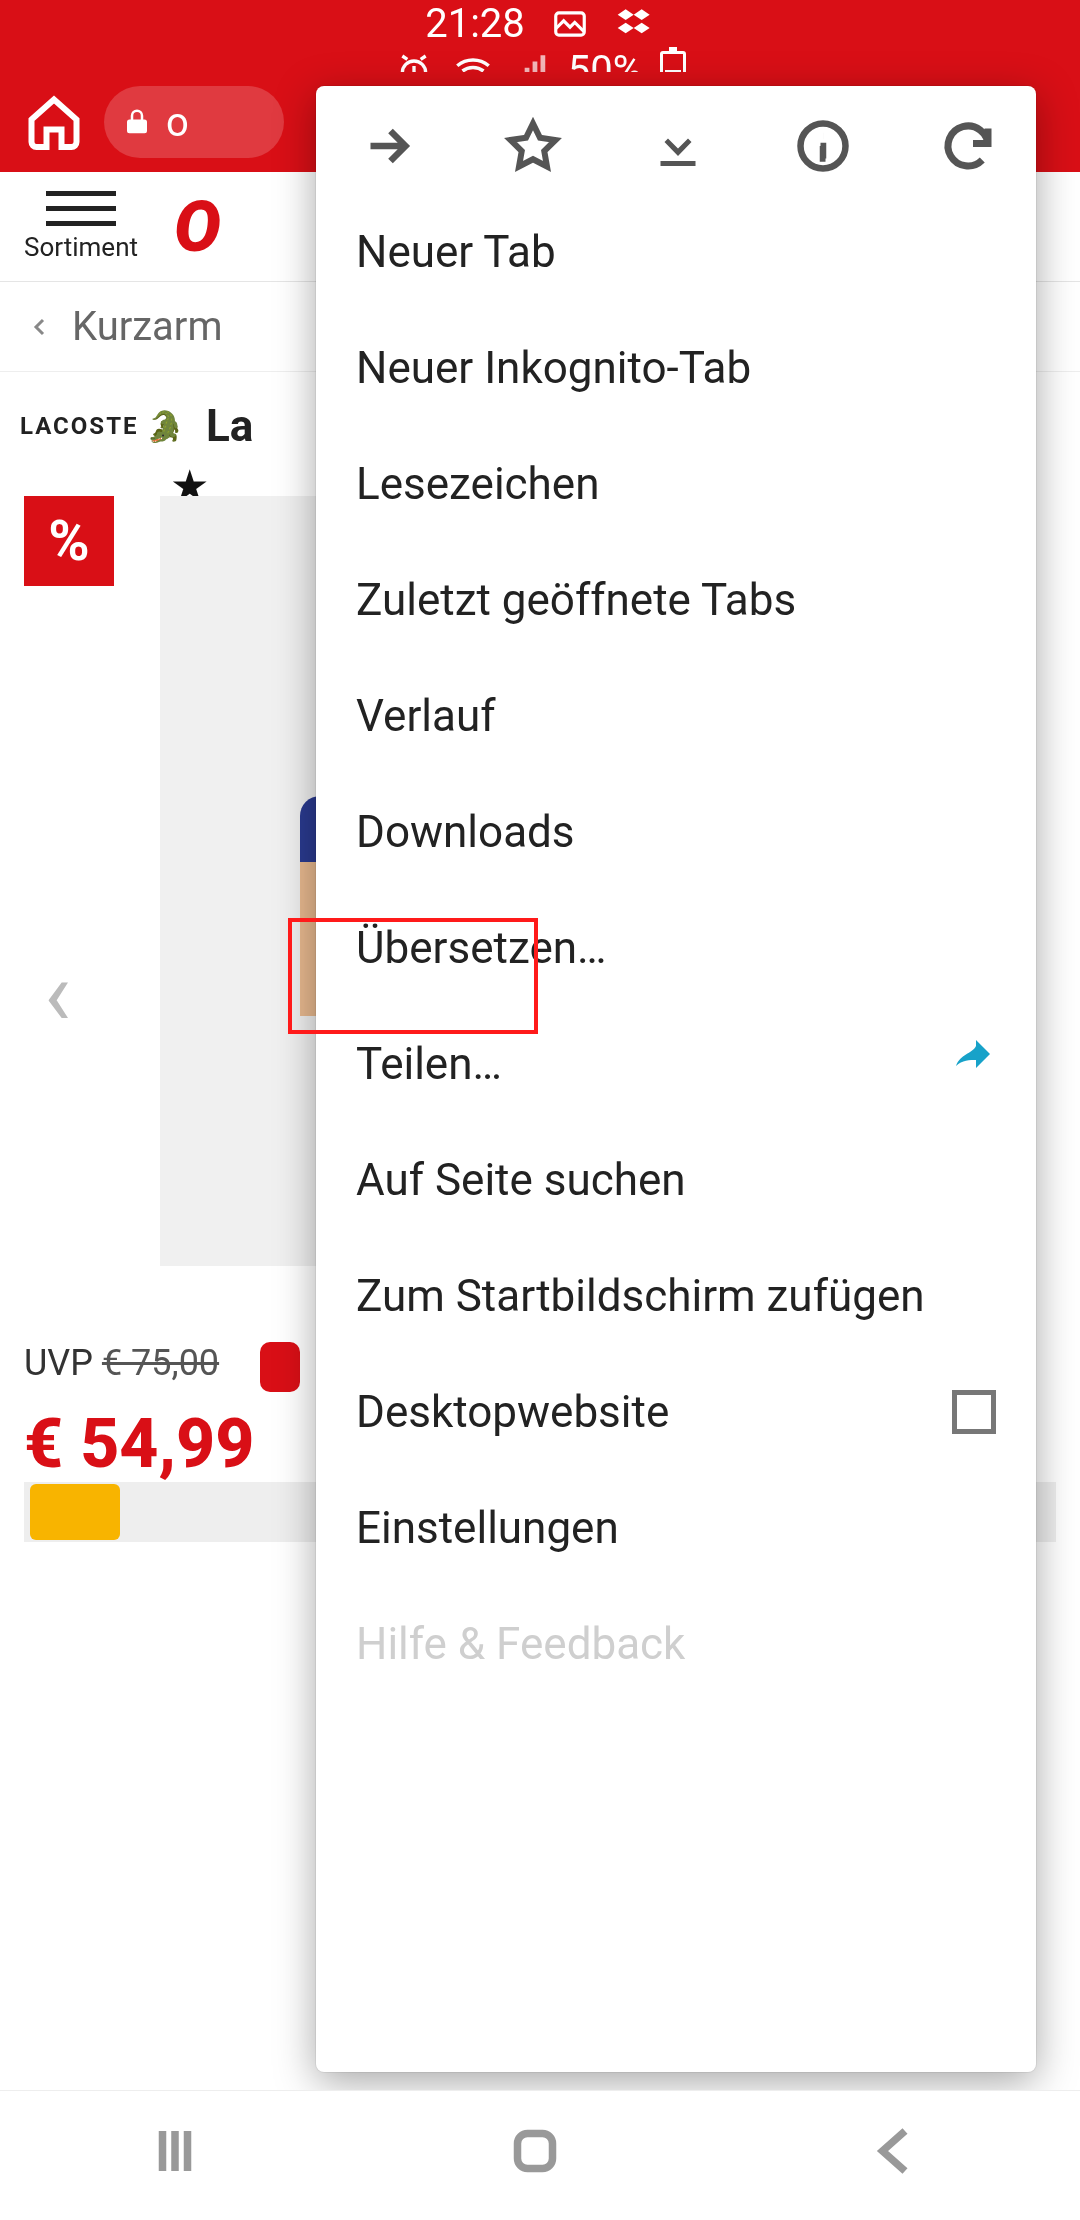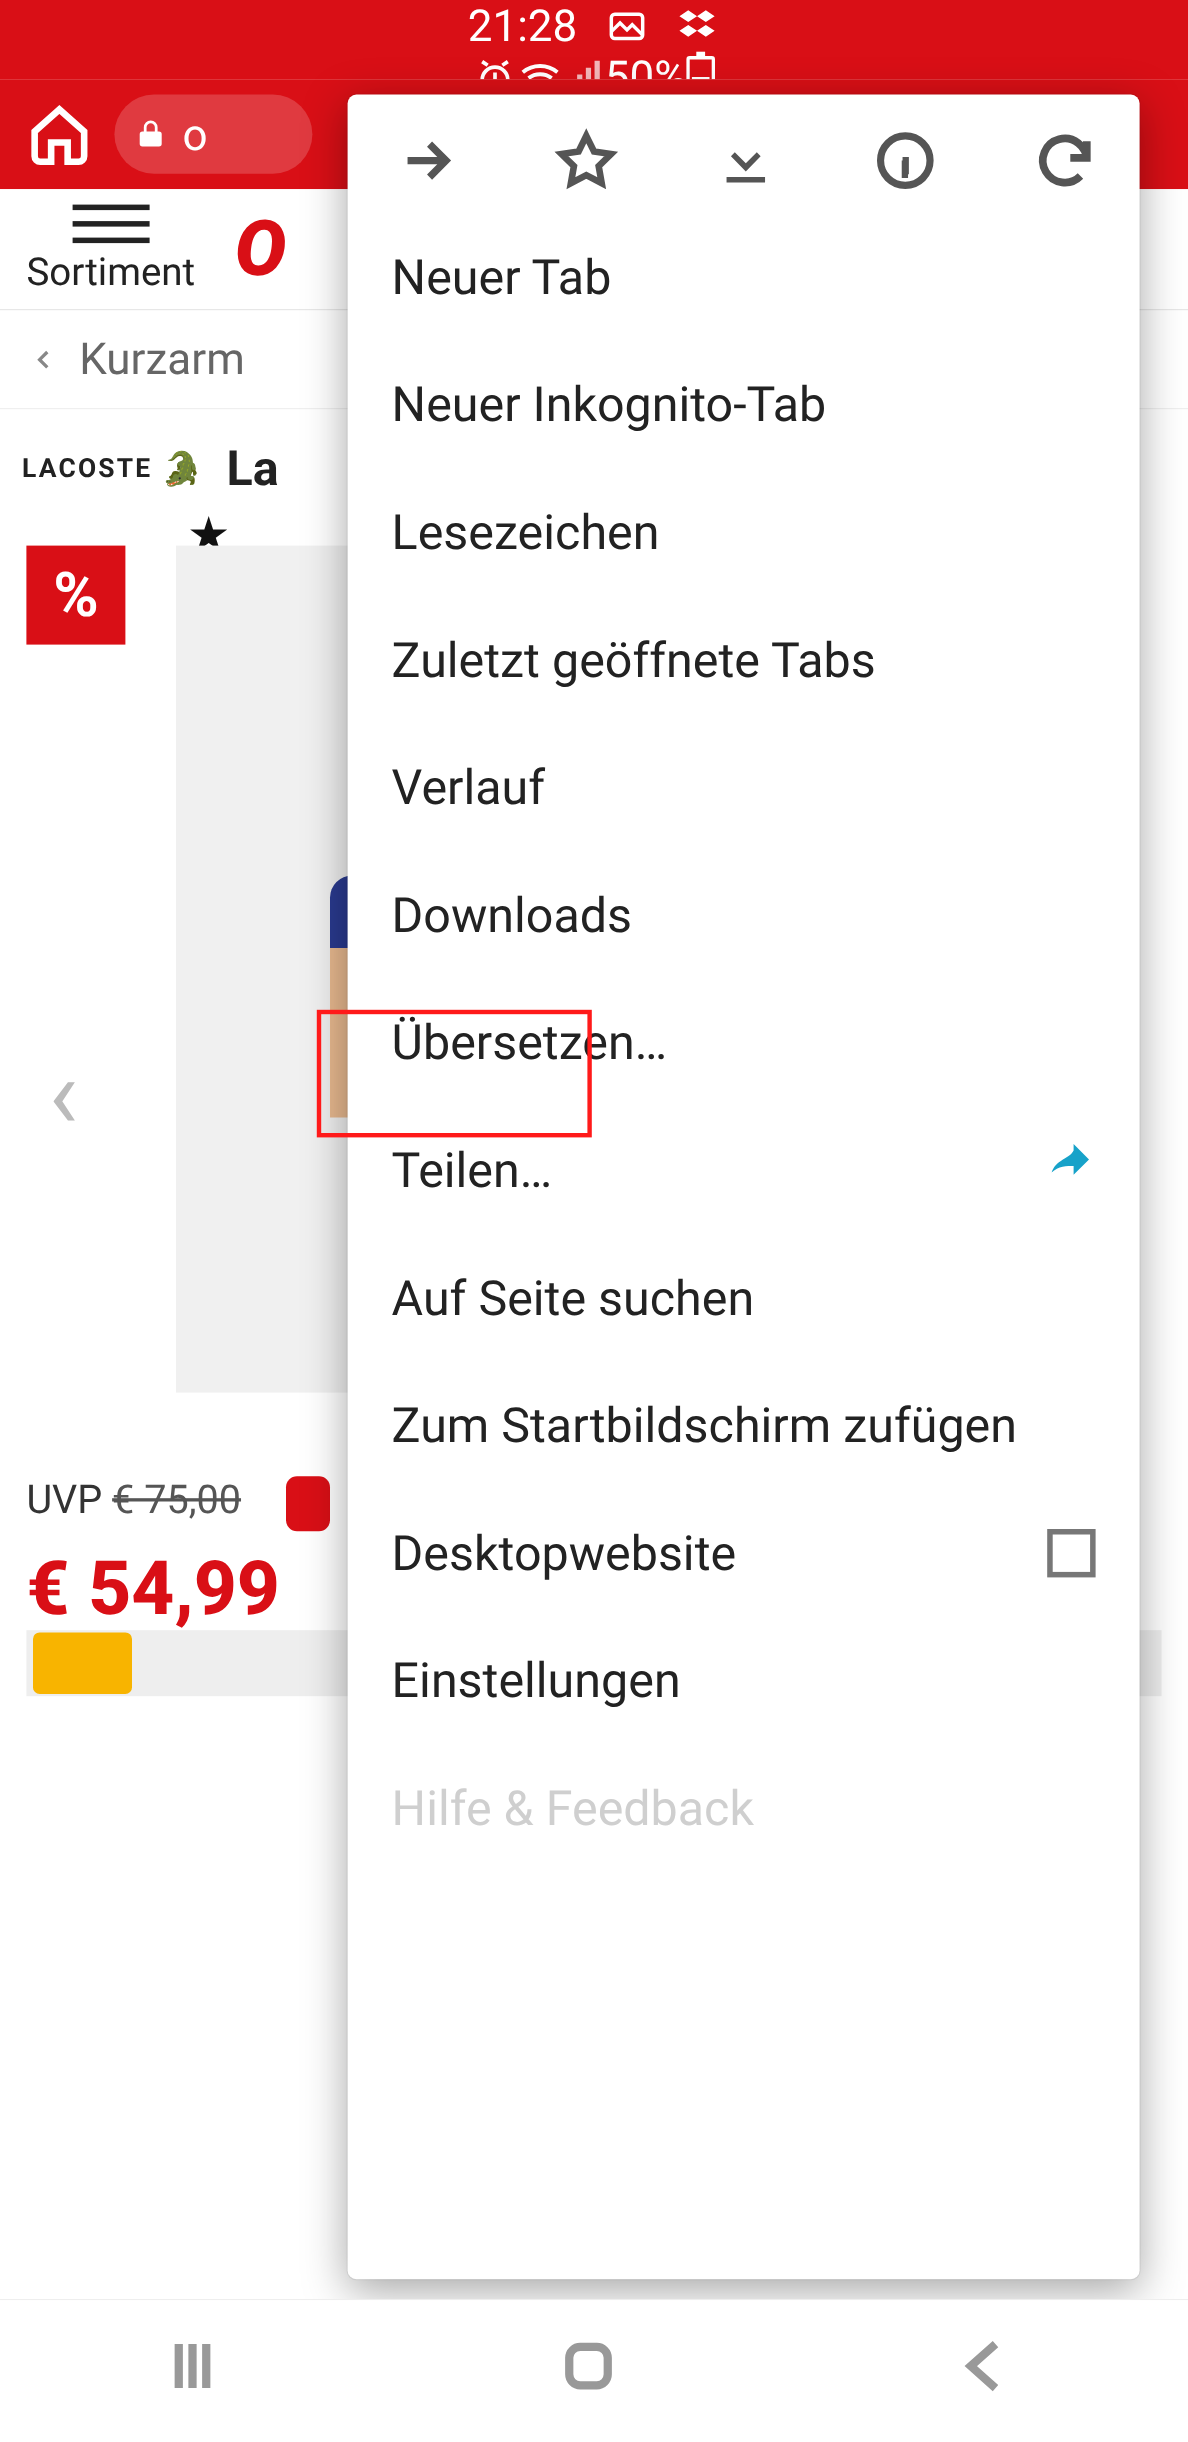--- a/index.html
+++ b/index.html
@@ -1,33 +1,33 @@
 <!DOCTYPE html>
 <html><head>
 <meta charset="utf-8">
 <style>
   * { box-sizing: border-box; margin: 0; padding: 0; }
   html, body { width: 1080px; height: 2220px; overflow: hidden; font-family: Roboto, Arial, sans-serif; background: #fff; }
   .status-bar { position: absolute; top: 0; left: 0; right: 0; height: 72px; background: #d90f16; color: #fff; display: flex; align-items: center; justify-content: space-between; padding: 0 40px; font-size: 40px; flex-direction: column; }
   .status-left { display: flex; align-items: center; gap: 26px; }
-  .status-right { display: flex; align-items: center; }
+  .status-right { display: flex; align-items: center; gap: 18px; }
   .battery { width: 26px; height: 40px; border: 3px solid #fff; border-radius: 3px; position: relative; }
   .battery::before { content:''; position:absolute; top:-7px; left:6px; width:8px; height:4px; background:#fff; }
   .battery .fill { position:absolute; bottom:2px; left:2px; right:2px; height:45%; background:#fff; }
 
   .browser-bar { position:absolute; top:72px; left:0; right:0; height:100px; background:#d90f16; display:flex; align-items:center; padding:0 24px; gap:20px; }
   .home-btn { width:60px; height:60px; color:#fff; }
   .url-pill { flex:0 0 auto; background: rgba(255,255,255,.18); border-radius: 50px; height:72px; display:flex; align-items:center; padding:0 28px 0 18px; color:#fff; font-size:40px; gap:14px; width:180px; overflow:hidden;}
   .lock { width:30px; height:30px; }
 
   .page { position:absolute; top:172px; left:0; right:0; bottom:130px; background:#fff; overflow:hidden; }
   .shop-header { display:flex; align-items:center; height:110px; padding-left:24px; border-bottom:1px solid #e5e5e5; }
   .hamburger { display:flex; flex-direction:column; gap:10px; width:70px; }
   .hamburger span { height:5px; background:#222; }
-  .hamburger-wrap { display:flex; flex-direction:column; align-items:center; font-size:35px; color:#222; gap:6px;}
+  .hamburger-wrap { display:flex; flex-direction:column; align-items:center; font-size:26px; color:#222; gap:6px;}
   .otto-logo { color:#d90f16; font-weight:900; font-size:70px; letter-spacing:-4px; margin-left:36px; font-style:italic;}
   .crumb { display:flex; align-items:center; height:90px; padding-left:28px; gap:20px; color:#666; font-size:40px; border-bottom:1px solid #eee;}
   .brand-row { display:flex; align-items:center; padding:28px 20px 0 20px; gap:20px;}
   .brand-logo { font-size:24px; font-weight:700; letter-spacing:2px; color:#222; display:flex; align-items:center; gap:8px;}
   .croc { color:#0a7d2d; font-size:30px;}
   .product-title { font-size:44px; font-weight:700; color:#222;}
   .star { font-size:44px; color:#111; margin-left:170px; margin-top:8px;}
   .discount-badge { position:absolute; top:324px; left:24px; width:90px; height:90px; background:#d90f16; color:#fff; font-size:56px; font-weight:700; display:flex; align-items:center; justify-content:center;}
   .product-image { position:absolute; top:324px; left:160px; width:420px; height:770px; background:#f0f0f0; }
   .shirt { position:absolute; top:300px; left:50%; transform:translateX(-50%); width:140px; height:220px; background: linear-gradient(180deg,#2a3a8f 0 30%, #e8b98f 30% 100%); border-radius: 20px 20px 0 0;}

